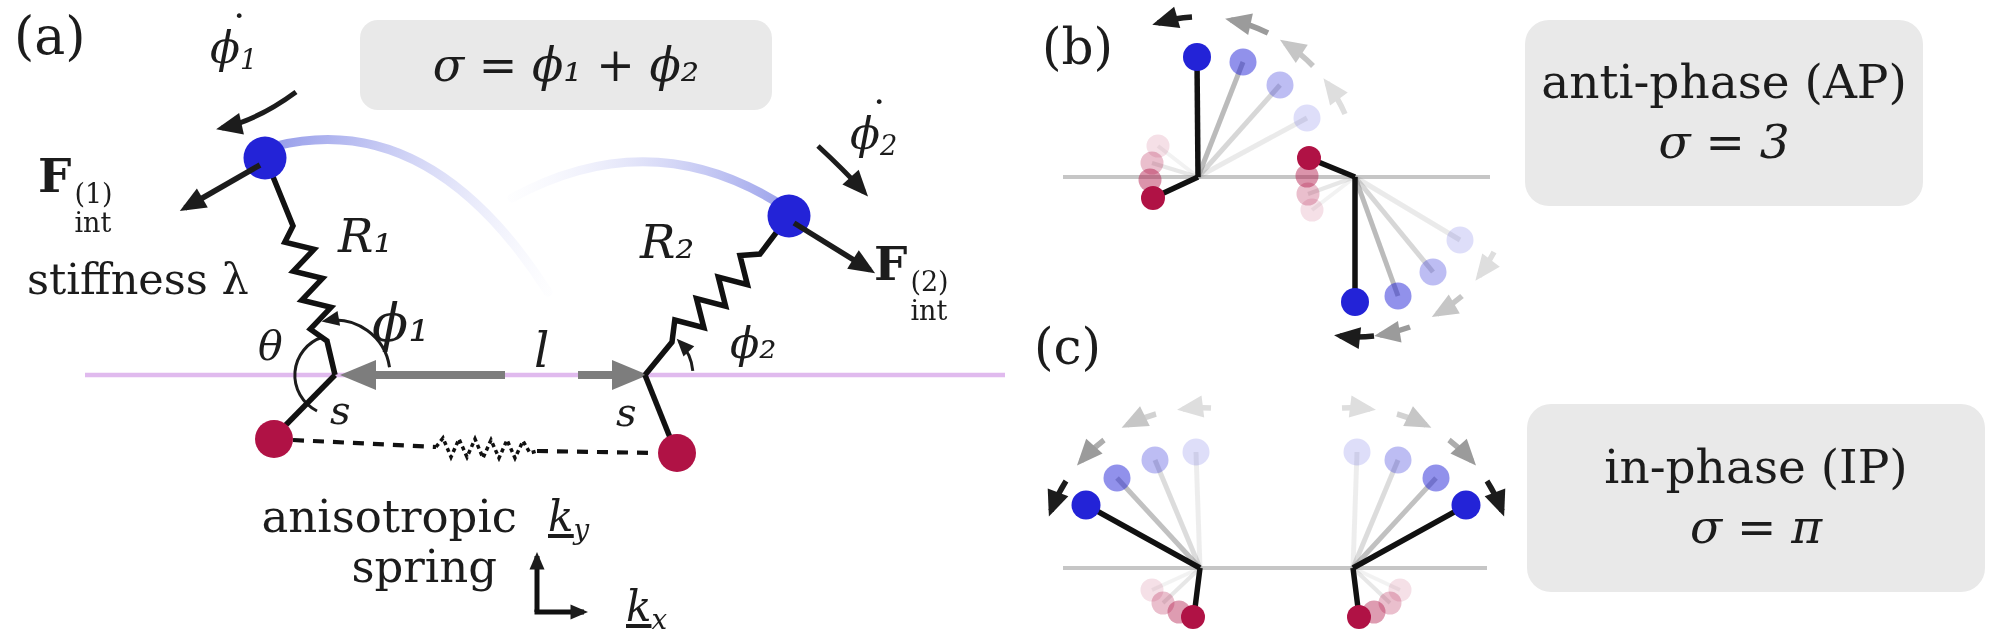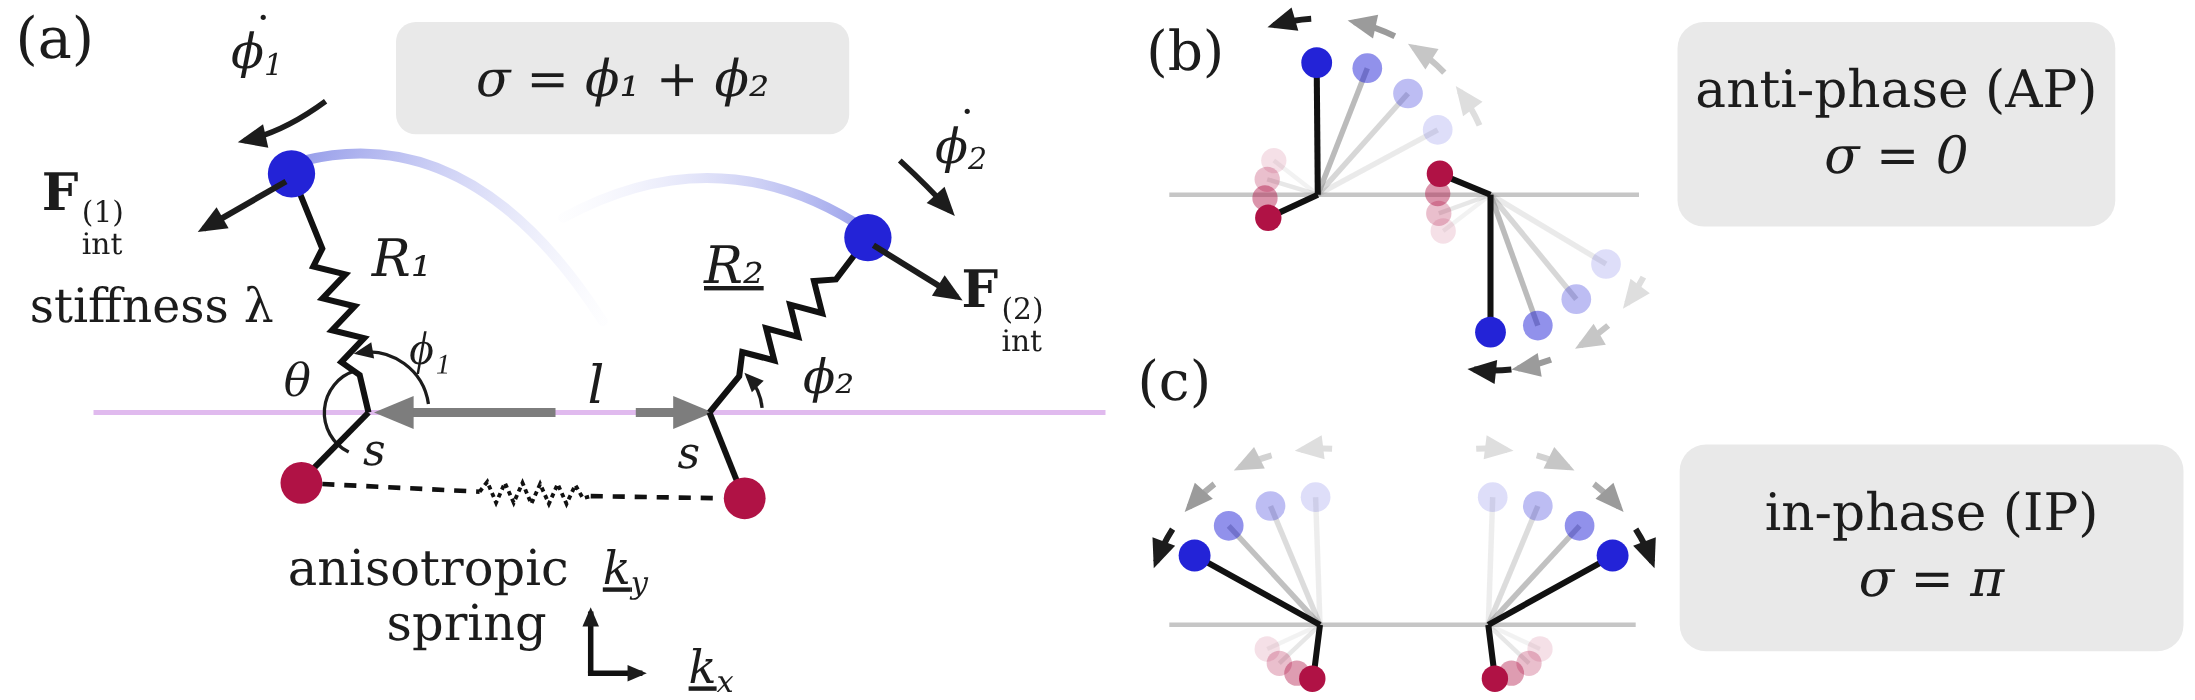--- a/index.html
+++ b/index.html
@@ -203,38 +203,38 @@
     <path d="M 1487,481 A 160 160 0 0 1 1502,511" fill="none" stroke="#1c1c1c" stroke-width="5.5" marker-end="url(#ah-black)"></path>
   </g>
 </svg>
 
 <div class="lbl" style="left:14px;top:10px;font-size:52px;">(a)</div>
 
 <div class="lbl phidot" style="left:210px;top:26px;">
   <span class="pd-wrap"><span>ϕ</span><span class="pd-dot">˙</span></span><span class="pd-sub">1</span>
 </div>
 
-<div class="formula-box" style="left:360px;top:20px;width:412px;height:102px;">
+<div class="formula-box" style="left:360px;top:20px;width:412px;height:90px;">
   <span>σ = ϕ₁ + ϕ₂</span>
 </div>
 
 <div class="lbl force" style="left:38px;top:152px;">
   <span>F</span><span class="f-stack">
         <span>(1)</span>
         <span>int</span>
       </span>
 </div>
 
 <div class="lbl" style="left:2px;top:258px;font-size:43px;margin-left:25px;">stiffness λ</div>
 
 <div class="lbl it" style="left:338px;top:212px;font-size:47px;">R₁</div>
-<div class="lbl it" style="left:640px;top:218px;font-size:47px;text-decoration:underline;">R₂</div>
+<div class="lbl it" style="left:640px;top:218px;font-size:47px;">R₂</div>
 
 <div class="lbl it" style="left:258px;top:326px;font-size:41px;">θ</div>
-<div class="lbl it" style="left:372px;top:296px;font-size:43px;font-family:Liberation Serif, serif;">ϕ₁</div>
+<div class="lbl it" style="left:372px;top:296px;font-size:53px;">ϕ₁</div>
 <div class="lbl it" style="left:730px;top:322px;font-size:43px;">ϕ₂</div>
 
 <div class="lbl it" style="left:534px;top:326px;font-size:48px;">l</div>
 <div class="lbl it" style="left:330px;top:390px;font-size:40px;">s</div>
 <div class="lbl it" style="left:616px;top:392px;font-size:40px;">s</div>
 
 <div class="lbl force" style="left:874px;top:240px;">
   <span>F</span><span class="f-stack">
         <span>(2)</span>
         <span>int</span>
@@ -253,21 +253,21 @@
 </div>
 <div class="lbl axis-lbl" style="left:600px;top:586px;margin-left:26px;">
   <span>k</span><span class="sub">x</span>
 </div>
 
 <div class="lbl" style="left:1042px;top:22px;font-size:50px;">(b)</div>
 <div class="lbl" style="left:1034px;top:322px;font-size:50px;">(c)</div>
 
 <div class="callout" style="left:1525px;top:20px;width:398px;height:186px;">
   <div class="cap1">anti-phase (AP)</div>
-  <div class="cap2">σ = 0</div>
+  <div class="cap2">σ = 3</div>
 </div>
 
 <div class="callout" style="left:1527px;top:404px;width:458px;height:188px;">
   <div class="cap1">in-phase (IP)</div>
   <div class="cap2">σ = π</div>
 </div>
 
 </div>
 
 </body></html>

